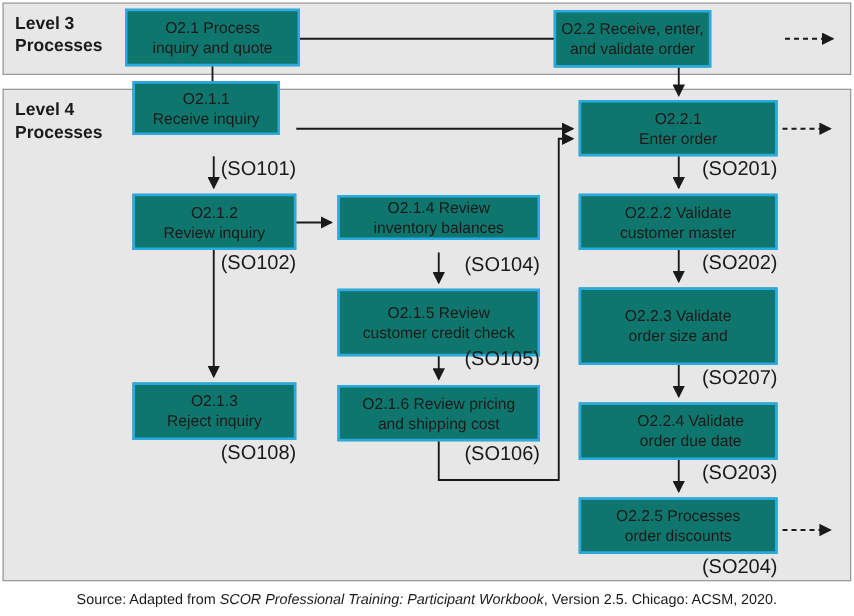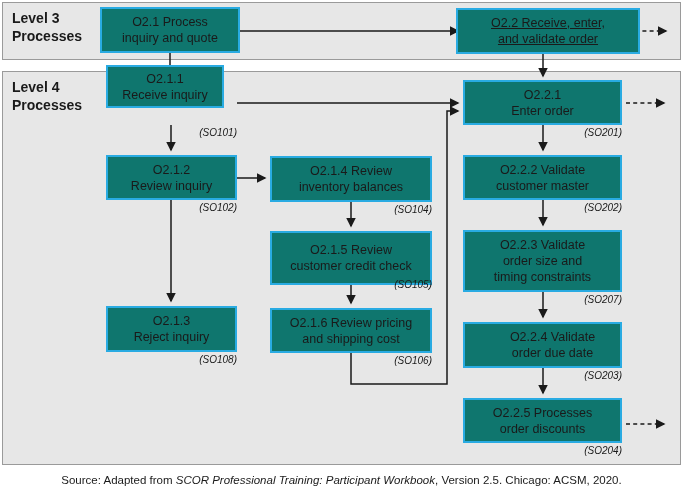--- a/index.html
+++ b/index.html
@@ -17,21 +17,21 @@
     position:absolute;left:9px;top:6px;font-weight:bold;font-size:14px;
     line-height:1.32;white-space:pre-line;
   }
   .node{
     position:absolute;background:#0f766e;border:2px solid #29abe2;
     box-sizing:border-box;display:flex;flex-direction:column;
     align-items:center;justify-content:center;text-align:center;
     font-size:12.5px;line-height:1.28;
   }
   .so{
-    position:absolute;font-style:italic;font-size:10px;
+    position:absolute;font-size:16px;
     text-align:right;line-height:1.1;
   }
   svg.arrows{position:absolute;left:0;top:0;width:683px;height:493px;pointer-events:none;}
   .conn{fill:none;stroke:#1a1a1a;stroke-width:1.5px;}
   .dash{stroke-dasharray:4 3.2;}
   .caption{
     position:absolute;left:0;top:474px;width:683px;text-align:center;
     font-size:11.5px;
   }
 </style>
@@ -78,40 +78,40 @@
   <div id="nodes-root"></div>
 
   <div class="caption">
     <span>Source: Adapted from </span><i>SCOR Professional Training: Participant Workbook</i><span>, Version 2.5. Chicago: ACSM, 2020.</span>
   </div>
 
 <div class="node" style="left: 100px; top: 7px; width: 140px; height: 46px;">
       <div>O2.1 Process</div>
       <div>inquiry and quote</div>
     </div>
-    <div class="node" style="left: 456px; top: 8px; width: 184px; height: 46px; text-decoration: underline;">
+    <div class="node" style="left: 443px; top: 8px; width: 126px; height: 46px;">
       <div>O2.2 Receive, enter,</div>
       <div>and validate order</div>
     </div>
     <div class="node" style="left: 106px; top: 65px; width: 118px; height: 43px;">
       <div>O2.1.1</div>
       <div>Receive inquiry</div>
     </div>
     <div class="so" style="left: 106px; top: 127px; width: 131px;">(SO101)</div>
     <div class="node" style="left: 106px; top: 155px; width: 131px; height: 45px;">
       <div>O2.1.2</div>
       <div>Review inquiry</div>
     </div>
     <div class="so" style="left: 106px; top: 202px; width: 131px;">(SO102)</div>
     <div class="node" style="left: 106px; top: 306px; width: 131px; height: 46px;">
       <div>O2.1.3</div>
       <div>Reject inquiry</div>
     </div>
     <div class="so" style="left: 106px; top: 354px; width: 131px;">(SO108)</div>
-    <div class="node" style="left: 270px; top: 156px; width: 162px; height: 46px;">
+    <div class="node" style="left: 270px; top: 156px; width: 162px; height: 36px;">
       <div>O2.1.4 Review</div>
       <div>inventory balances</div>
     </div>
     <div class="so" style="left: 270px; top: 204px; width: 162px;">(SO104)</div>
     <div class="node" style="left: 270px; top: 231px; width: 162px; height: 54px;">
       <div>O2.1.5 Review</div>
       <div>customer credit check</div>
     </div>
     <div class="so" style="left: 270px; top: 279px; width: 162px;">(SO105)</div>
     <div class="node" style="left: 270px; top: 308px; width: 162px; height: 45px;">
@@ -125,21 +125,20 @@
     </div>
     <div class="so" style="left: 463px; top: 127px; width: 159px;">(SO201)</div>
     <div class="node" style="left: 463px; top: 155px; width: 159px; height: 45px;">
       <div>O2.2.2 Validate</div>
       <div>customer master</div>
     </div>
     <div class="so" style="left: 463px; top: 202px; width: 159px;">(SO202)</div>
     <div class="node" style="left: 463px; top: 230px; width: 159px; height: 62px;">
       <div>O2.2.3 Validate</div>
       <div>order size and</div>
-      <div>timing constraints</div>
     </div>
     <div class="so" style="left: 463px; top: 294px; width: 159px;">(SO207)</div>
     <div class="node" style="left: 463px; top: 322px; width: 159px; height: 46px; padding-left: 20px;">
       <div>O2.2.4 Validate</div>
       <div>order due date</div>
     </div>
     <div class="so" style="left: 463px; top: 370px; width: 159px;">(SO203)</div>
     <div class="node" style="left: 463px; top: 398px; width: 159px; height: 45px;">
       <div>O2.2.5 Processes</div>
       <div>order discounts</div>

